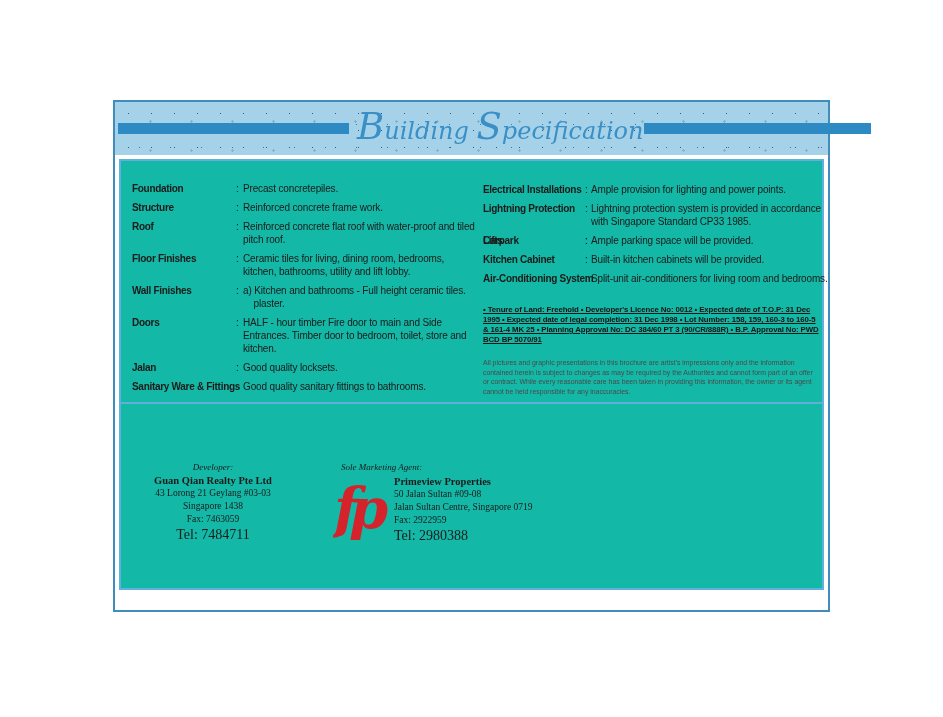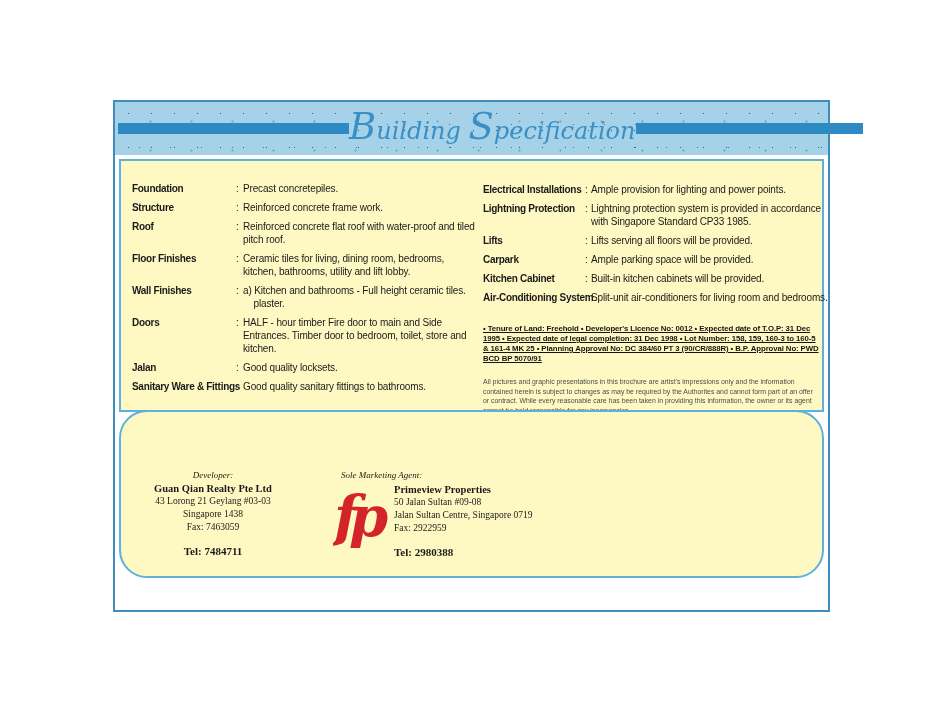--- a/index.html
+++ b/index.html
@@ -23,28 +23,28 @@
     background-size: 23px 17px, 31px 23px, 41px 29px;
     background-position: 2px 3px, 9px 11px, 15px 5px;
     display: flex; align-items: center;
   }
   .bar { height: 11px; background: #2d8ac3; flex: 0 0 auto; }
   .bar-left  { width: 231px; margin-left: 3px; }
   .bar-right { width: 227px; margin-right: 3px; }
   .title {
     flex: 1 1 auto; white-space: nowrap;
     font-family: "DejaVu Serif", serif; font-style: italic;
-    color: #3a90c6; font-size: 24px; line-height: 1; padding-bottom: 4px;
+    color: #3a90c6; font-size: 24px; line-height: 1; padding-bottom: 4px; margin-left: 8px;
   }
   .title .cap { font-size: 37px; }
 
   
-  .box { position: absolute; left: 4px; width: 705px; background: #fef9c3; border: 2px solid #5fb0dc; }
+  .box { position: absolute; left: 4px; width: 705px; background: #14b8a6; border: 2px solid #5fb0dc; }
   .spec-box  { top: 57px;  height: 253px; }
-  .lower-box { top: 308px; height: 168px; border-radius: 28px; }
+  .lower-box { top: 300px; height: 188px; }
 
   
   .col { position: absolute; font-size: 10px; line-height: 13px; }
   .col-left  { left: 11px;  top: 21px; width: 348px; }
   .col-right { left: 362px; top: 22px; width: 337px; }
   .row { position: relative; margin-bottom: 6px; }
   .row .lbl { position: absolute; left: 0; top: 0; font-weight: bold; letter-spacing: -0.3px; white-space: pre; }
   .row .cl  { position: absolute; top: 0; }
   .col-left  .cl { left: 104px; }
   .col-right .cl { left: 102px; }
@@ -61,21 +61,21 @@
     margin-top: 13px; font-size: 6.9px; line-height: 9.5px;
     color: #4a4a4a; width: 337px;
   }
   .dev {
     position: absolute; left: 8px; top: 58px; width: 168px;
     text-align: center; font-family: "Liberation Serif", serif;
   }
   .blk-heading { font-style: italic; font-size: 9px; }
   .blk-name { font-weight: bold; font-size: 10.5px; margin-top: 2px; line-height: 13px; }
   .blk-line { font-size: 9.5px; line-height: 13px; }
-  .blk-tel  { font-weight: bold; font-size: 11px; margin-top: 10px; line-height: 15px; }
+  .blk-tel  { font-weight: normal; font-size: 14px; margin-top: 1px; line-height: 15px; }
 
   .agent-heading {
     position: absolute; left: 220px; top: 58px;
     font-family: "Liberation Serif", serif; font-style: italic; font-size: 9px;
   }
   .logo { position: absolute; left: 212px; top: 72px; width: 58px; height: 70px; }
   .agent { position: absolute; left: 273px; top: 69px; font-family: "Liberation Serif", serif; }
 </style>
 </head>
 <body>
@@ -166,23 +166,20 @@
         <span class="lbl">Lightning Protection</span>
         <span class="cl">:</span>
         <div class="val">
             <div>Lightning protection system is provided in accordance</div>
             <div>with Singapore Standard CP33 1985.</div>
           </div>
       </div>
       <div class="row">
         <span class="lbl">Lifts</span>
         <span class="cl">:</span>
-        <div class="val">
-            <div>Lifts serving all floors will be provided.</div>
-          </div>
       </div>
       <div class="row">
         <span class="lbl">Carpark</span>
         <span class="cl">:</span>
         <div class="val">
             <div>Ample parking space will be provided.</div>
           </div>
       </div>
       <div class="row">
         <span class="lbl">Kitchen Cabinet</span>

